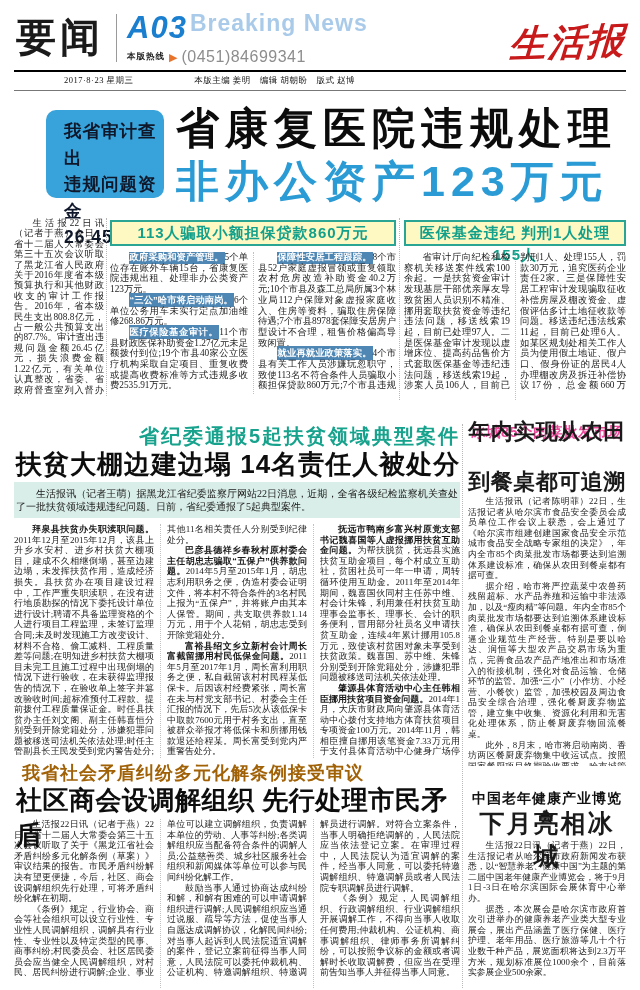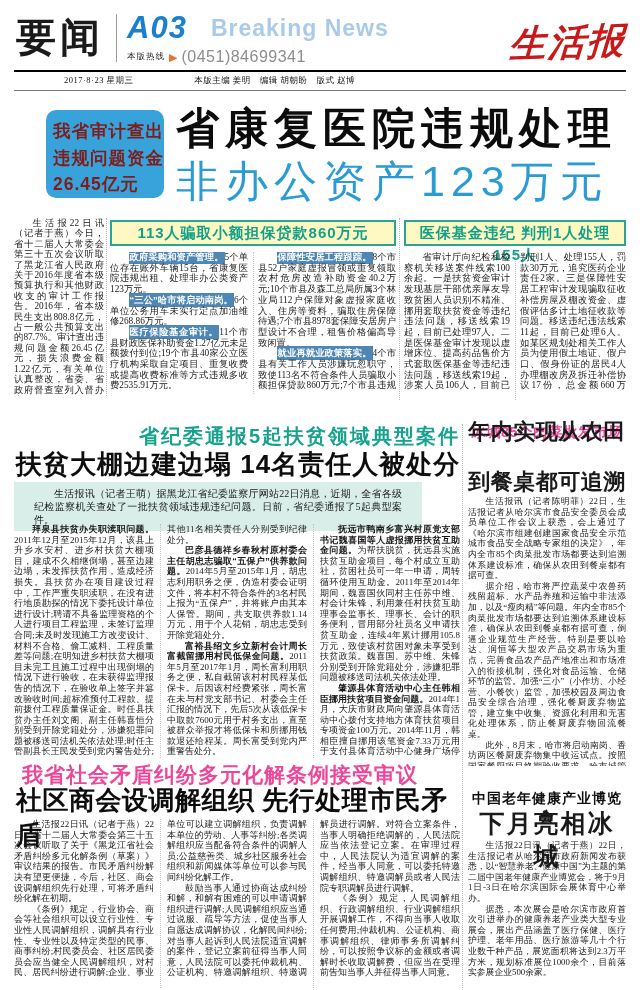--- a/index.html
+++ b/index.html
@@ -5,41 +5,41 @@
   html,body{margin:0;padding:0;background:#e9e9e9;}
   .page{position:relative;width:640px;height:990px;margin:0 auto;background:#ffffff;
         font-family:"Liberation Serif",serif;color:#1a1a1a;overflow:hidden;}
   .sans{font-family:"Liberation Sans",sans-serif;}
 
   
   .header{position:absolute;left:16px;top:10px;right:14px;height:56px;display:flex;align-items:flex-start;}
   .sec-title{font-size:40px;font-weight:900;letter-spacing:4px;line-height:56px;font-family:"Liberation Serif",serif;}
   .vline{width:1px;height:48px;background:#9a9a9a;margin:4px 10px 0 12px;}
   .pageblock{display:flex;flex-direction:column;}
-  .pagerow{display:flex;align-items:center;gap:24px;}
+  .pagerow{display:flex;align-items:flex-start;gap:3px;}
   .pageno{font-size:31px;font-weight:900;font-style:italic;color:#1b7fd0;letter-spacing:1px;}
   .pagename{font-size:23px;color:#a9cbe9;font-weight:bold;letter-spacing:1px;}
   .hotrow{display:flex;align-items:center;gap:4px;margin-top:2px;}
-  .hotlabel{font-size:8.5px;color:#222;letter-spacing:1px;}
+  .hotlabel{font-size:8.5px;color:#222;letter-spacing:1px;font-weight:bold;}
   .hotarrow{color:#e8742c;font-size:11px;line-height:1;}
   .hotnum{font-size:16px;color:#8d8d8d;letter-spacing:0.5px;}
   .spacer{flex:1;}
   .logo{font-size:37px;font-weight:900;font-style:italic;color:#c81a1a;letter-spacing:2px;
         transform:rotate(-2deg) skewX(-5deg);margin-top:8px;font-family:"Liberation Serif",serif;}
   .dateline{position:absolute;left:14px;right:14px;top:70px;border-top:2.5px solid #000;
             border-bottom:1px solid #777;padding:3px 2px;font-size:8.5px;letter-spacing:0.5px;color:#111;}
   .dateline span{margin-right:10px;margin-left:48px;}
 
   
   .lead-box{position:absolute;left:46px;top:110px;width:118px;height:88px;background:#38a3da;
-            border-radius:10px;color:#7f1d1d;font-weight:bold;font-size:17.5px;line-height:1.52;
-            padding:8px 0 0 7px;box-sizing:border-box;}
+            border-radius:10px;color:#0f172a;font-weight:bold;font-size:17.5px;line-height:1.52;
+            padding:8px 0 0 18px;box-sizing:border-box;}
   .lead-box span{display:block;letter-spacing:1px;}
   .hl-black{position:absolute;left:176px;top:100px;font-size:43px;font-weight:900;color:#0c0c0c;letter-spacing:6px;}
-  .hl-blue{position:absolute;left:176px;top:153px;font-size:43px;font-weight:400;color:#2a9bd4;letter-spacing:6px;}
+  .hl-blue{position:absolute;left:176px;top:153px;font-size:43px;font-weight:700;color:#2a9bd4;letter-spacing:6px;}
 
   
   .intro-col{position:absolute;left:14px;top:218px;width:90px;height:178px;
              font-size:9.3px;line-height:10.4px;text-align:justify;overflow:hidden;}
   p{margin:0;text-indent:2em;text-align:justify;}
   .vd{position:absolute;border-left:1px dotted #b8b8b8;}
   .vd1{left:106px;top:218px;height:178px;}
   .vd2{left:399px;top:218px;height:182px;}
   .newsbox1{position:absolute;left:110px;top:220px;width:286px;}
   .newsbox2{position:absolute;left:404px;top:220px;width:222px;}
@@ -50,29 +50,29 @@
             font-size:9.3px;line-height:10.7px;text-align:justify;overflow:hidden;}
   .box1-body{column-count:2;height:142px;}
   .box2-body{column-count:2;height:148px;}
   .hl{background:#4e86b4;color:#fff;font-weight:bold;padding:2px 1px;font-family:"Liberation Sans",sans-serif;}
 
   
   .s2-kicker{position:absolute;left:14px;top:423px;width:446px;text-align:right;color:#16a28c;
              font-size:20px;font-weight:bold;letter-spacing:2px;font-family:"Liberation Sans",sans-serif;}
   .s2-headline{position:absolute;left:16px;top:447px;width:446px;font-size:26px;font-weight:900;
                letter-spacing:1px;color:#0d0d0d;font-family:"Liberation Sans",sans-serif;}
-  .s2-lead{position:absolute;left:14px;top:482px;width:408px;background:#d9eee8;padding:5px 20px;
+  .s2-lead{position:absolute;left:14px;top:482px;width:446px;background:#d9eee8;padding:5px 2px;
            box-sizing:border-box;font-size:10px;line-height:13px;}
   .s2-body{position:absolute;left:14px;top:524px;width:446px;height:234px;column-count:3;
            column-gap:13px;column-rule:1px dotted #c2c2c2;font-size:9px;line-height:10.6px;overflow:hidden;}
   .s2-body p b, .s2-lead b{font-family:"Liberation Sans",sans-serif;}
 
   
-  .s3-kicker{position:absolute;left:22px;top:761px;width:440px;font-size:21px;font-weight:600;
-             letter-spacing:1px;color:#ec4899;font-family:"Liberation Sans",sans-serif;}
+  .s3-kicker{position:absolute;left:22px;top:761px;width:440px;font-size:18px;font-weight:600;
+             letter-spacing:1px;color:#a16207;font-family:"Liberation Sans",sans-serif;}
   .s3-headline{position:absolute;left:16px;top:783px;width:446px;font-size:26px;font-weight:900;
                letter-spacing:0.5px;color:#0d0d0d;font-family:"Liberation Sans",sans-serif;}
   .s3-body{position:absolute;left:14px;top:819px;width:446px;height:169px;column-count:3;
            column-gap:13px;column-rule:1px dotted #c2c2c2;font-size:9px;line-height:10.6px;overflow:hidden;}
 
   
   .rvd{left:462px;top:424px;height:564px;}
   .artA-kicker{position:absolute;left:468px;top:423px;width:158px;text-align:center;color:#ec4899;
                font-size:14.5px;font-weight:bold;letter-spacing:0.5px;font-family:"Liberation Sans",sans-serif;}
   .artA-h1{position:absolute;left:468px;top:417px;width:158px;text-align:center;font-size:22px;

